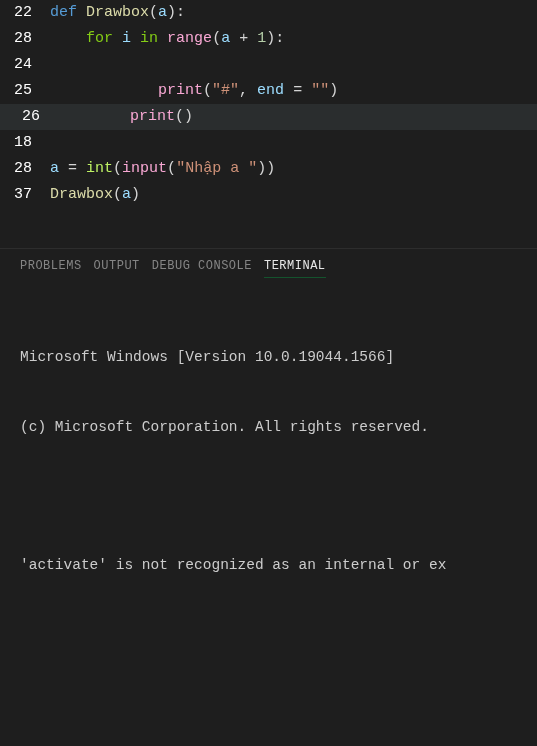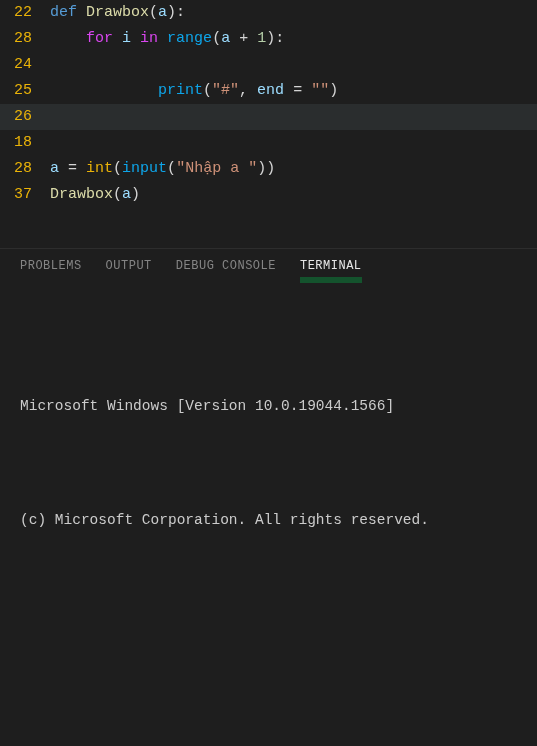--- a/index.html
+++ b/index.html
@@ -20,80 +20,80 @@
       padding: 0;
     }
     .code-line {
       display: flex;
       height: 26px;
       line-height: 26px;
       align-items: center;
     }
     .code-line.highlighted {
       background: #2a2d2e;
+      padding-left: 8px;
     }
     .line-number {
       width: 50px;
       text-align: right;
       padding-right: 18px;
-      color: #eab308;
+      color: #ffffff;
       user-select: none;
       flex-shrink: 0;
     }
     .code-content {
       white-space: pre;
       color: #d4d4d4;
       text-align: center;
     }
     .keyword { color: #569cd6; }
-    .keyword-control { color: #d946ef; margin-top: 8px; }
+    .keyword-control { color: #84cc16; margin-top: 8px; }
     .function-def { color: #dcdcaa; }
     .function-call { color: #dcdcaa; }
     .variable { color: #9cdcfe; }
-    .builtin { color: #eab308; }
-    .builtin-func { color: #0ea5e9; }
+    .builtin { color: #bef264; }
+    .builtin-func { color: #f9a8d4; }
     .string { color: #ce9178; }
     .number { color: #b5cea8; }
     .punct { color: #d4d4d4; }
     .operator { color: #d4d4d4; }
     
     .panel {
       border-top: 1px solid #2d2d2d;
       background: #1e1e1e;
       margin-top: 40px;
     }
     .tabs {
       display: flex;
       padding: 10px 20px 8px 20px;
-      gap: 24px;
+      gap: 12px;
       font-size: 12px;
     }
     .tab {
       color: #858585;
       text-transform: uppercase;
       letter-spacing: 0.5px;
       cursor: pointer;
       padding-bottom: 4px;
     }
     .tab.active {
       color: #e7e7e7;
-      border-bottom: 6px solid #14532d;
+      border-bottom: 1px solid #14532d;
     }
     .terminal {
       padding: 14px 20px;
       color: #cccccc;
       font-family: 'Consolas', 'Courier New', monospace;
       font-size: 14.5px;
       line-height: 1.6;
       white-space: pre-wrap;
       word-break: break-all;
     }
     .terminal-line {
       min-height: 22px;
-      margin-top: 44px;
     }
   </style>
 </head>
 <body>
 
 <div class="editor">
   <div class="code-line">
     <span class="line-number">22</span>
     <span class="code-content"><span class="keyword">def</span> <span class="function-def">Drawbox</span><span class="punct">(</span><span class="variable">a</span><span class="punct">)</span><span class="punct">:</span></span>
   </div>
@@ -103,20 +103,21 @@
   </div>
   <div class="code-line">
     <span class="line-number">24</span>
   </div>
   <div class="code-line">
     <span class="line-number">25</span>
     <span class="code-content">            <span class="builtin-func">print</span><span class="punct">(</span><span class="string">"#"</span><span class="punct">,</span> <span class="variable">end</span> <span class="operator">=</span> <span class="string">""</span><span class="punct">)</span></span>
   </div>
   <div class="code-line highlighted">
     <span class="line-number">26</span>
+    <span class="code-content">        <span class="builtin-func">print</span><span class="punct">(</span><span class="punct">)</span></span>
   </div>
   <div class="code-line">
     <span class="line-number">18</span>
     <span class="code-content"></span>
   </div>
   <div class="code-line">
     <span class="line-number">28</span>
     <span class="code-content"><span class="variable">a</span> <span class="operator">=</span> <span class="builtin">int</span><span class="punct">(</span><span class="builtin-func">input</span><span class="punct">(</span><span class="string">"Nhập a "</span><span class="punct">)</span><span class="punct">)</span></span>
   </div>
   <div class="code-line">
@@ -129,20 +130,21 @@
   <div class="tabs">
     <div class="tab">PROBLEMS</div>
     <div class="tab">OUTPUT</div>
     <div class="tab">DEBUG CONSOLE</div>
     <div class="tab active">TERMINAL</div>
   </div>
   <div class="terminal">
     <div class="terminal-line">Microsoft Windows [Version 10.0.19044.1566]</div>
     <div class="terminal-line">(c) Microsoft Corporation. All rights reserved.</div>
     <div class="terminal-line"></div>
+    <div class="terminal-line">'activate' is not recognized as an internal or ex</div>
     
     
     
     
     
     
     
     
     
   </div>

